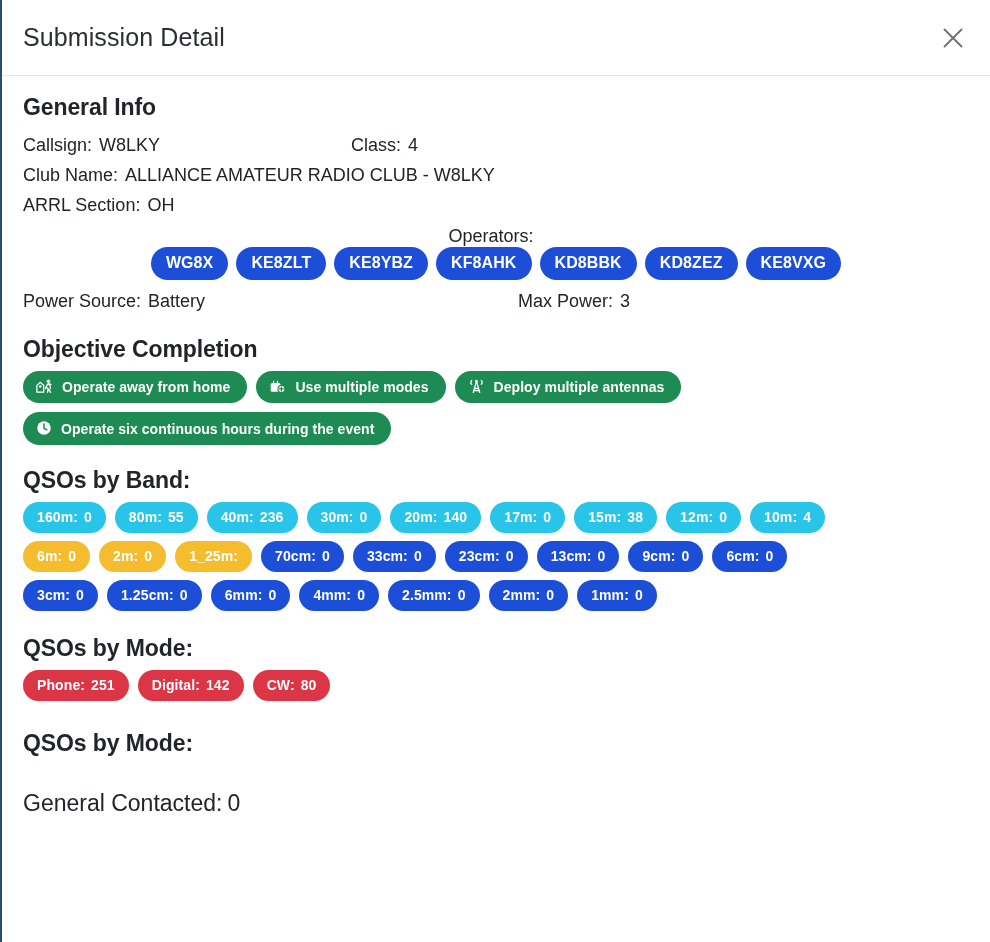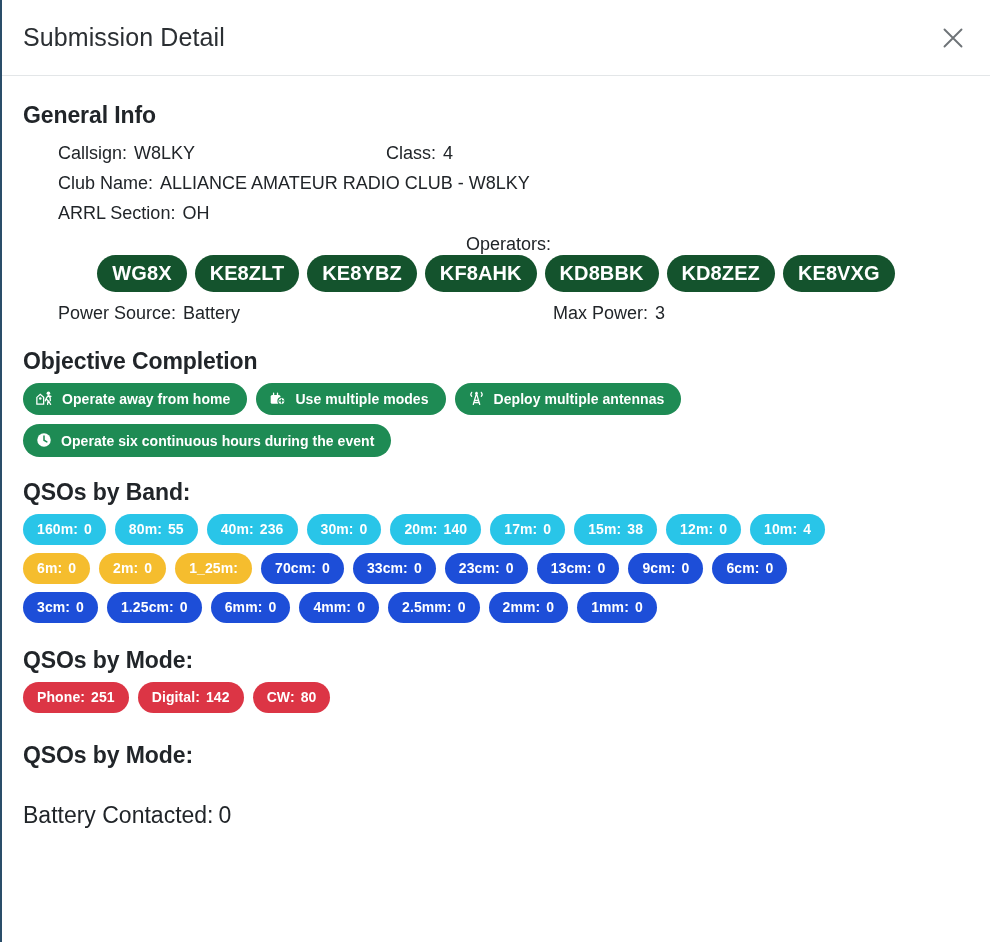--- a/index.html
+++ b/index.html
@@ -16,21 +16,20 @@
     overflow: hidden;
   }
 
   .modal {
     width: 990px;
     height: 942px;
     background: #fff;
     border-left: 2px solid #2a4d69;
     display: flex;
     flex-direction: column;
-    gap: 8px;
   }
 
   
   .modal-header {
     height: 76px;
     min-height: 76px;
     border-bottom: 1px solid #e3e6e8;
     display: flex;
     align-items: center;
     padding: 0 20px 0 21px;
@@ -73,40 +72,40 @@
 
   .info-row {
     font-size: 18px;
     line-height: 30px;
     color: #212529;
     display: flex;
     align-items: center;
     white-space: nowrap;
   }
   .info-cell { display: inline-flex; align-items: baseline; }
-  .info-label { margin-right: 7px; margin-left: 35px; }
+  .info-label { margin-right: 7px; }
   .info-value { }
 
   .row-general-1 { margin-top: 1px; }
   .col-a { width: 328px; }
   .col-b { width: 252px; }
 
   .row-operators {
     display: flex;
     align-items: center;
     margin-top: 6px;
     margin-bottom: 6px;
     flex-direction: column;
   }
   .row-operators .info-label { font-size: 18px; margin-right: 10px; }
   .op-list { display: flex; gap: 8px; }
   .pill-op {
-    background: #14532d;
+    background: #1d4ed8;
     color: #fff;
-    font-size: 20px;
+    font-size: 16px;
     font-weight: 700;
     border-radius: 19px;
     padding: 8px 15px 9px 15px;
     line-height: 1;
     letter-spacing: 0.1px;
   }
   .row-power { margin-top: 4px; }
   .row-power .col-a { width: 495px; }
 
   
@@ -326,17 +325,17 @@
           <span class="chip chip-mode"><span>Digital:</span><span class="val">142</span></span>
           <span class="chip chip-mode"><span>CW:</span><span class="val">80</span></span>
         </div>
     </div>
 
     <div class="score-section">
       <h3 class="section-title tight">QSOs by Mode:</h3>
     </div>
 
     <div class="footer-line">
-      <span>Battery Contacted:</span><span class="fv">0</span>
+      <span>General Contacted:</span><span class="fv">0</span>
     </div>
 
   </div>
 </div>
 
 </body></html>

